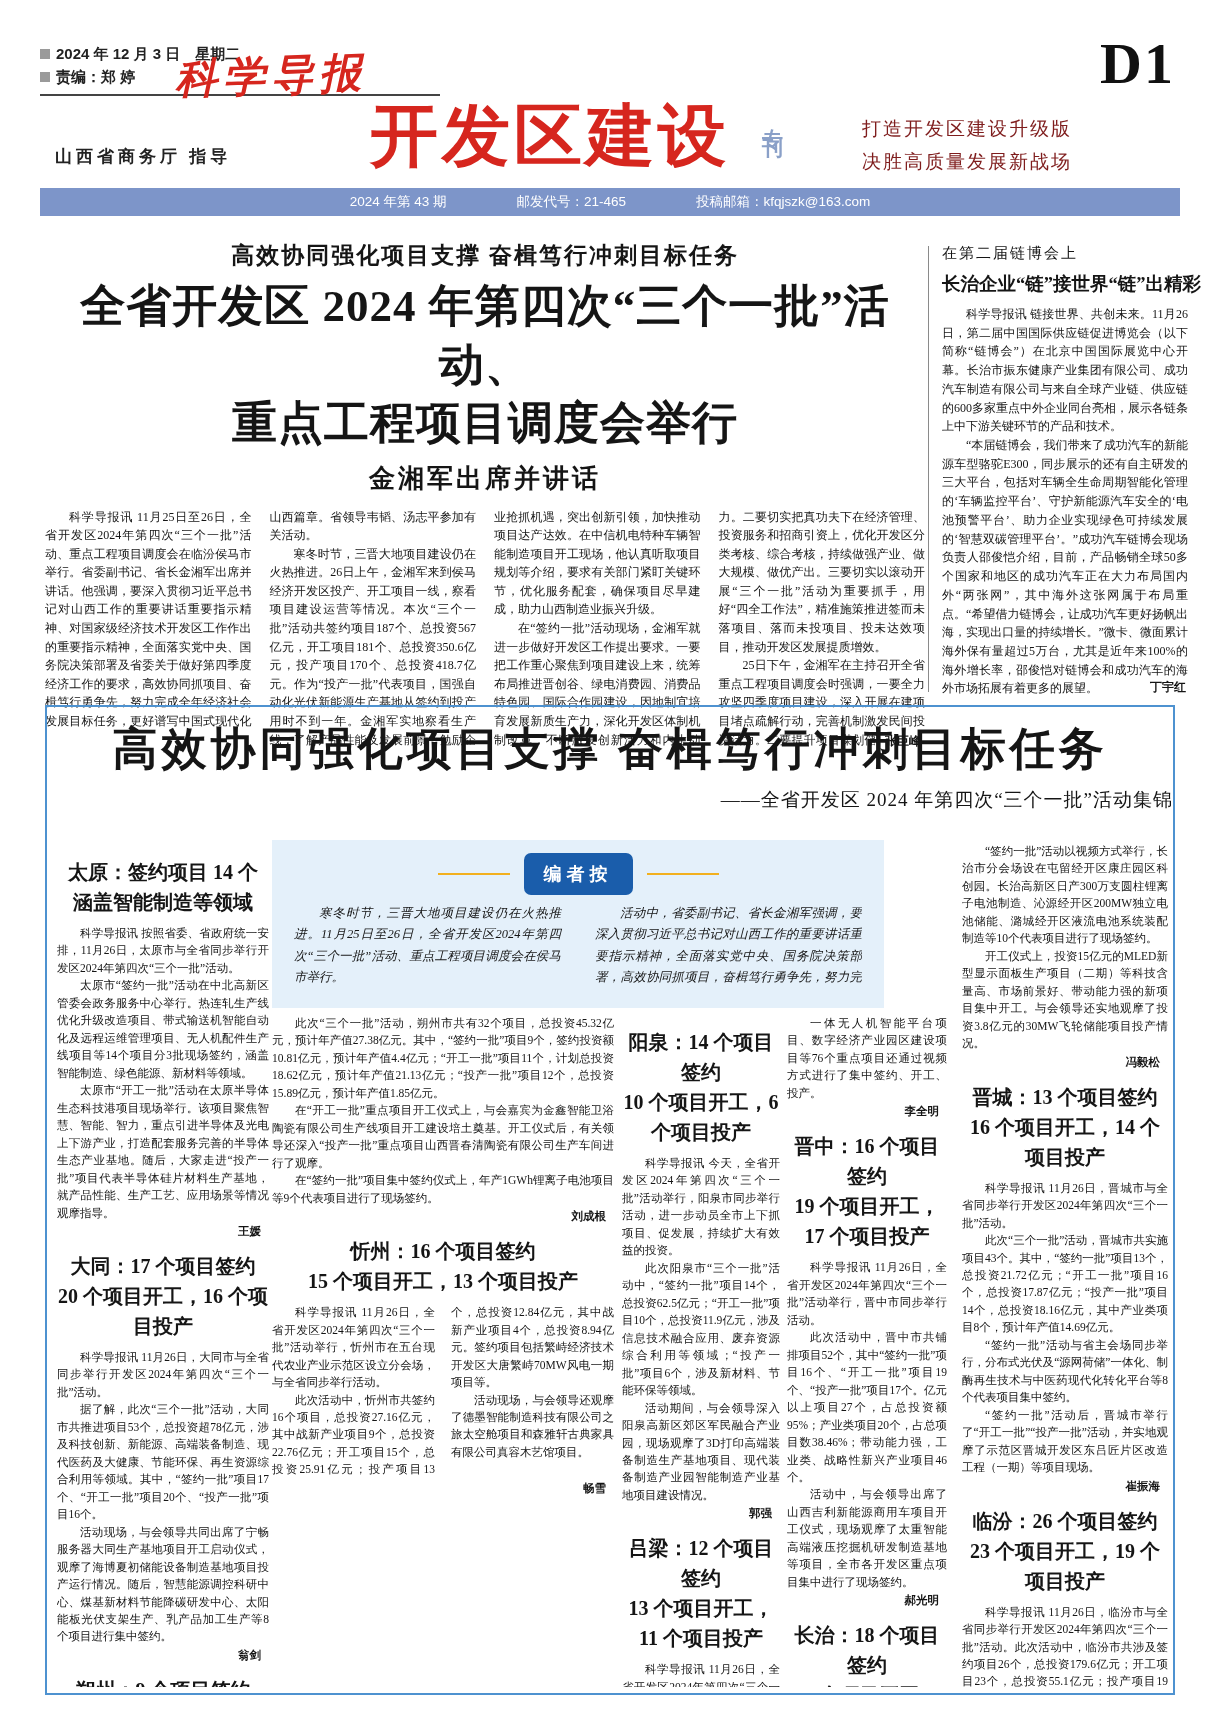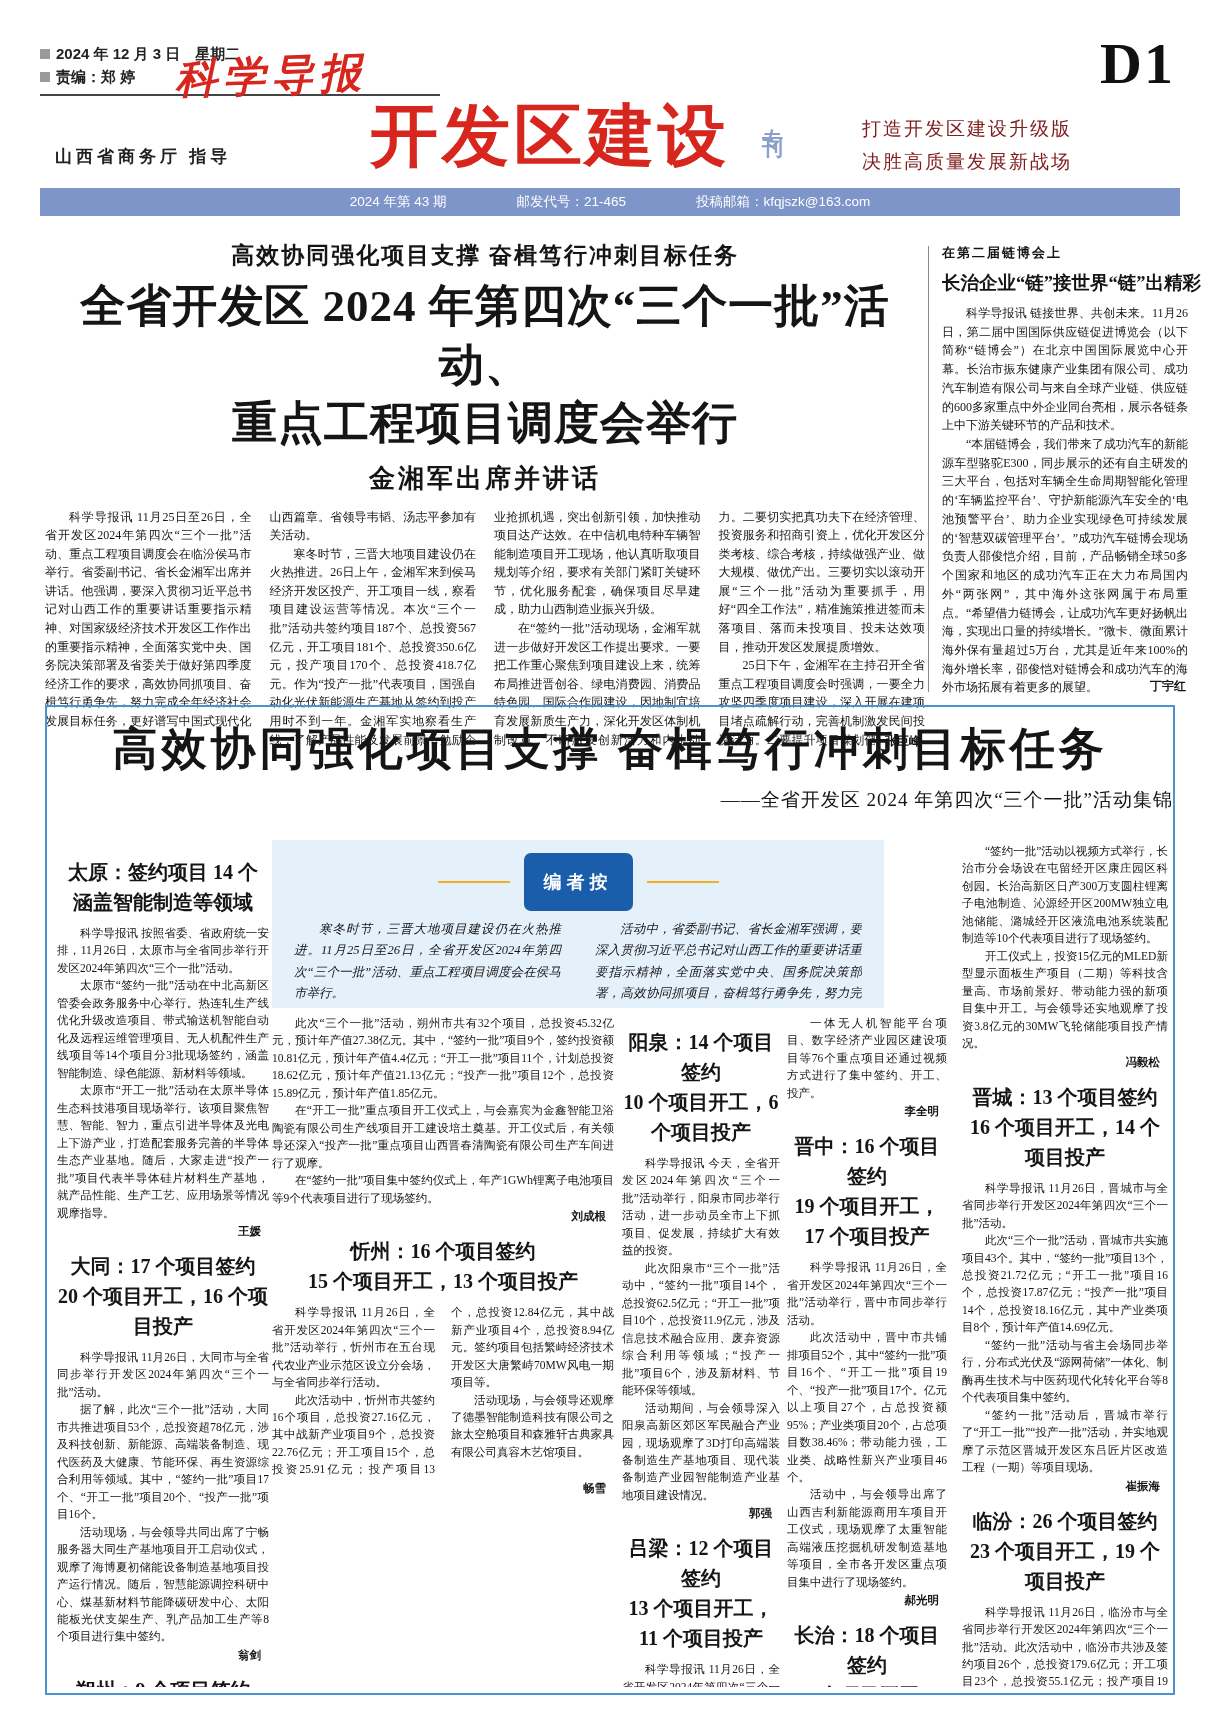--- a/index.html
+++ b/index.html
@@ -33,21 +33,21 @@
   .subhead{font-size:26px;font-weight:900;text-align:center;margin-top:8px;letter-spacing:3px;}
   .body-wrap{position:relative;margin-top:12px;height:242px;overflow:hidden;}
   .body-4col{column-count:4;column-gap:18px;font-size:12px;line-height:1.55;text-align:justify;height:242px;}
   .body-4col p{margin:0;text-indent:2em;}
   .byline-abs{position:absolute;right:4px;bottom:0;font-weight:bold;font-size:12px;background:#fff;padding-left:10px;}
 
   .divider-v{position:absolute;left:928px;top:246px;width:1px;height:446px;background:#8a8a8a;}
 
   
   .side{position:absolute;left:942px;top:244px;width:246px;}
-  .side-kicker{font-size:13px;font-weight:bold;letter-spacing:2px;}
+  .side-kicker{font-size:15px;font-weight:normal;letter-spacing:2px;}
   .side-headline{font-size:18.5px;font-weight:900;margin-top:8px;white-space:nowrap;}
   .side-body{position:relative;margin-top:9px;font-size:12px;line-height:1.56;text-align:justify;height:392px;overflow:hidden;}
   .side-body p{margin:0;text-indent:2em;}
   .side-byline{position:absolute;right:2px;bottom:0;font-weight:bold;font-size:12px;background:#fff;padding-left:10px;}
 
   
   .feature{position:absolute;left:45px;top:705px;width:1130px;height:990px;border:2px solid #4e92d0;box-sizing:border-box;}
   .banner{margin-top:12px;font-size:45px;font-weight:900;text-align:center;letter-spacing:4px;}
   .banner-sub{margin-top:8px;font-size:19px;text-align:right;letter-spacing:1px;}
 
@@ -61,21 +61,21 @@
   .sec-h{font-size:20px;font-weight:900;text-align:center;line-height:1.5;margin:12px 0 8px;}
   .sec-body{font-size:11.5px;line-height:1.52;text-align:justify;}
   .sec-body p{margin:0;text-indent:2em;}
   .byline{text-align:right;font-weight:bold;font-size:11.5px;margin:2px 8px 4px 0;}
   .two-col{column-count:2;column-gap:16px;}
 
   
   .editor-box{position:absolute;left:225px;top:133px;width:612px;height:168px;background:#e4f0fa;box-sizing:border-box;}
   .badge-row{display:flex;align-items:center;justify-content:center;gap:14px;margin-top:13px;}
   .badge-line{width:72px;height:2.5px;background:#f2b01e;}
-  .badge{background:#1a5dab;color:#fff;font-size:18px;font-weight:bold;padding:17px 20px;border-radius:7px;letter-spacing:5px;}
+  .badge{background:#1a5dab;color:#fff;font-size:18px;font-weight:bold;padding:9px 20px;border-radius:7px;letter-spacing:5px;}
   .editor-text{margin:8px 22px 0;column-count:2;column-gap:34px;font-size:12.5px;line-height:1.7;
                text-align:justify;font-style:italic;height:112px;overflow:hidden;}
   .editor-text p{margin:0;text-indent:2em;}
 </style>
 </head>
 <body>
 
 <div class="page">
 
   <div class="meta">

